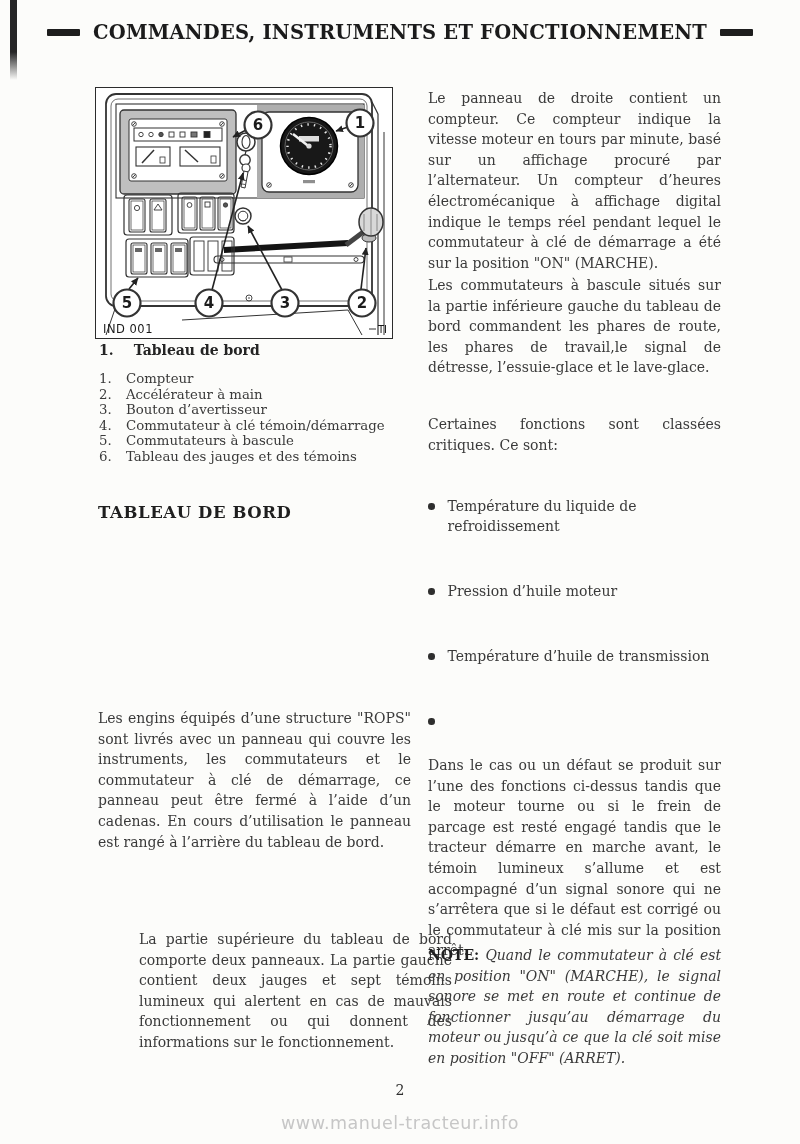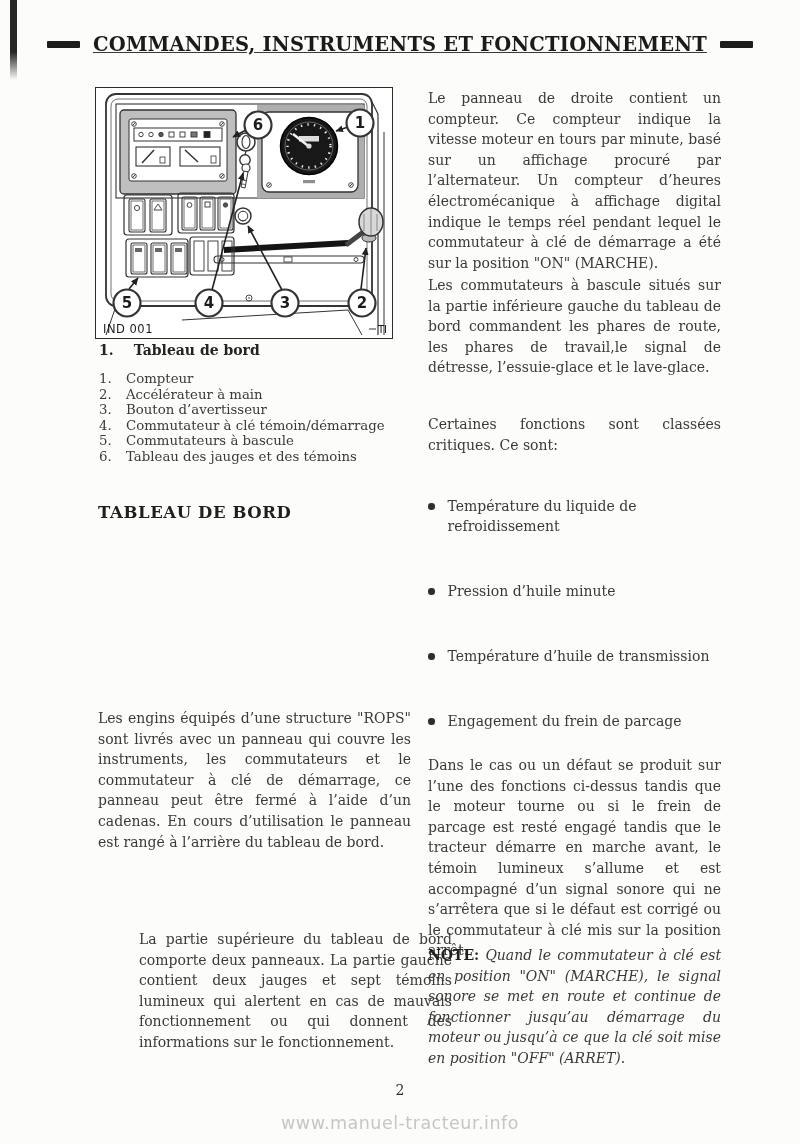--- a/index.html
+++ b/index.html
@@ -1,21 +1,21 @@
 <!DOCTYPE html>
 <html><head>
 <meta charset="utf-8">
 <style>
   html,body{margin:0;padding:0;background:#ffffff;}
   .page{position:relative;width:800px;height:1144px;background:#fcfcfa;
         font-family:"DejaVu Serif", serif;color:#3a3a3a;overflow:hidden;}
   .scan-bar{position:absolute;left:10px;top:0;width:7px;height:80px;
         background:linear-gradient(#262626 0 52px, rgba(38,38,38,0) 80px);}
-  .doc-header{position:absolute;top:33px;left:0;width:100%;display:flex;
-        justify-content:center;align-items:center;gap:13px;text-decoration:underline;}
+  .doc-header{position:absolute;top:21px;left:0;width:100%;display:flex;
+        justify-content:center;align-items:center;gap:13px;}
   .dash{width:33px;height:7px;background:#1d1d1d;border-radius:1px;}
   .doc-title{font-size:19.5px;font-weight:bold;color:#1b1b1b;margin:0;
         letter-spacing:0.2px;white-space:nowrap;}
   .figure-box{position:absolute;left:95px;top:87px;width:298px;height:252px;
         border:1.6px solid #2c2c2c;background:#ffffff;box-sizing:border-box;}
   .figure-box svg{display:block;width:100%;height:100%;}
   .figure-caption{position:absolute;left:99px;top:342px;font-weight:bold;
         font-size:14px;color:#242424;display:flex;gap:20px;}
   .legend{position:absolute;left:99px;top:371px;font-size:13.3px;color:#3a3a3a;}
   .legend-row{display:flex;line-height:15.6px;}
@@ -292,29 +292,28 @@
   <p class="para p-r2">Les commutateurs à bascule situés sur la partie inférieure gauche du tableau de bord commandent les phares de route, les phares de travail,le signal de détresse, l’essuie-glace et le lave-glace.</p>
   <p class="para p-r3">Certaines fonctions sont classées critiques. Ce sont:</p>
 
   <ul class="bullets">
     <li>
       <span class="dot"></span>
       <span>Température du liquide de refroidissement</span>
     </li>
     <li>
       <span class="dot"></span>
-      <span>Pression d’huile minute</span>
+      <span>Pression d’huile moteur</span>
     </li>
     <li>
       <span class="dot"></span>
       <span>Température d’huile de transmission</span>
     </li>
     <li>
       <span class="dot"></span>
-      <span>Engagement du frein de parcage</span>
     </li>
   </ul>
 
   <p class="para p-r4">Dans le cas ou un défaut se produit sur l’une des fonctions ci-dessus tandis que le moteur tourne ou si le frein de parcage est resté engagé tandis que le tracteur démarre en marche avant, le témoin lumineux s’allume et est accompagné d’un signal sonore qui ne s’arrêtera que si le défaut est corrigé ou le commutateur à clé mis sur la position arrêt.</p>
 
   <p class="para p-note"><strong>NOTE:</strong> <em>Quand le commutateur à clé est en position "ON" (MARCHE), le signal sonore se met en route et continue de fonctionner jusqu’au démarrage du moteur ou jusqu’à ce que la clé soit mise en position "OFF" (ARRET).</em></p>
 
   <div class="page-number">2</div>
   <div class="watermark">www.manuel-tracteur.info</div>
 

